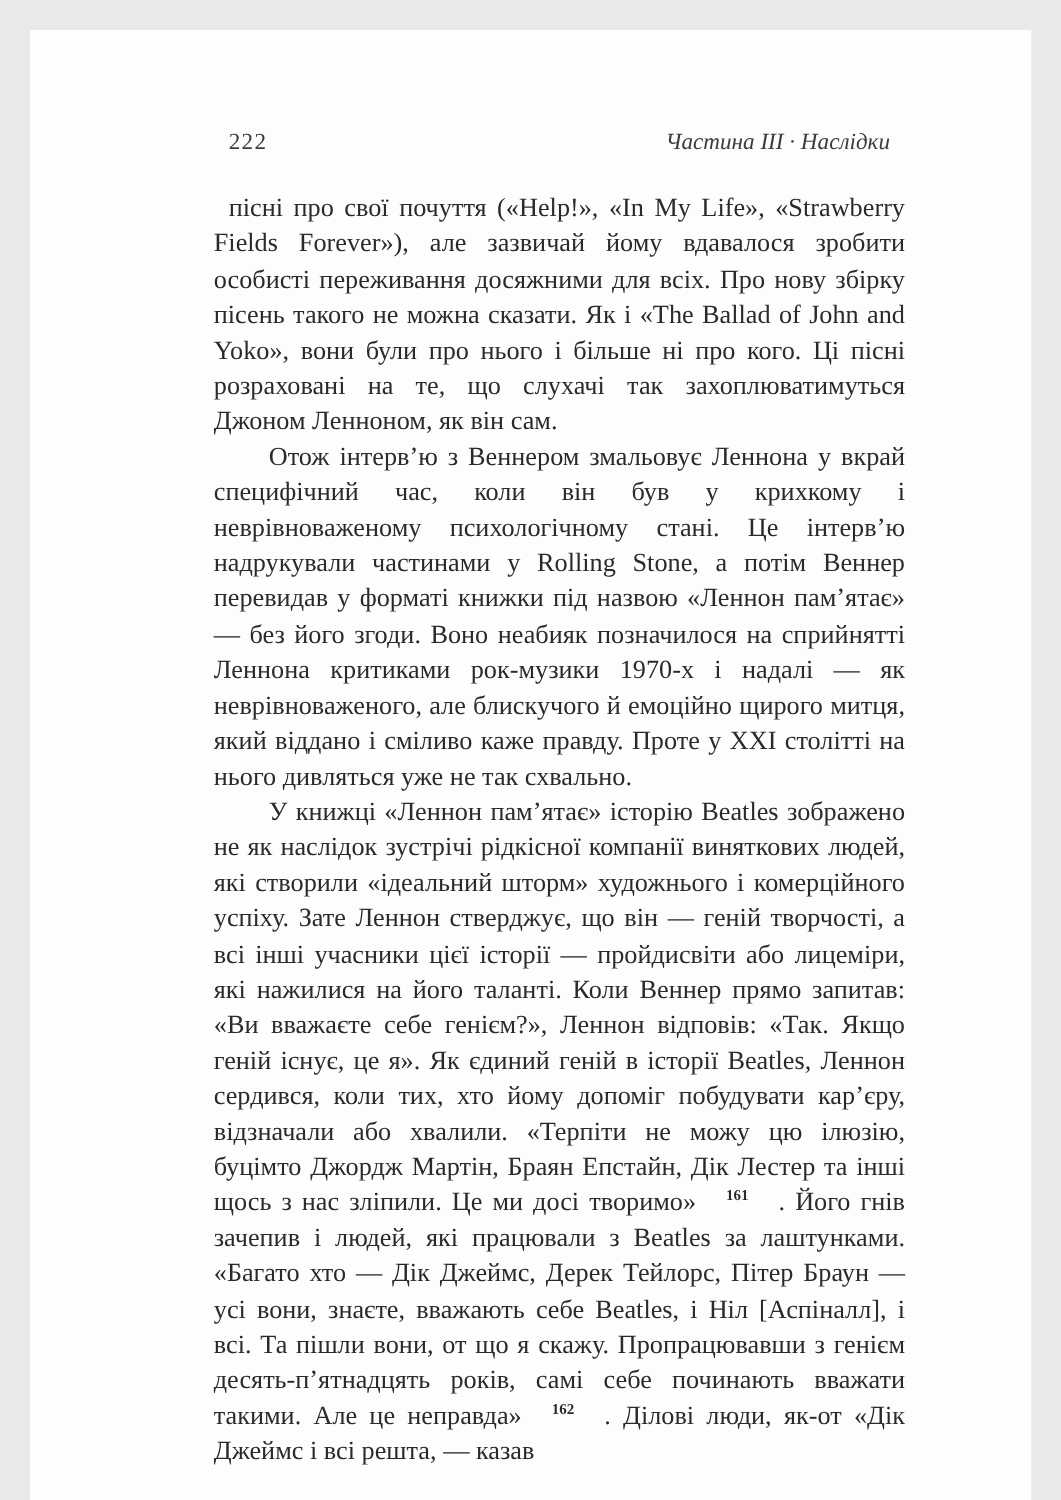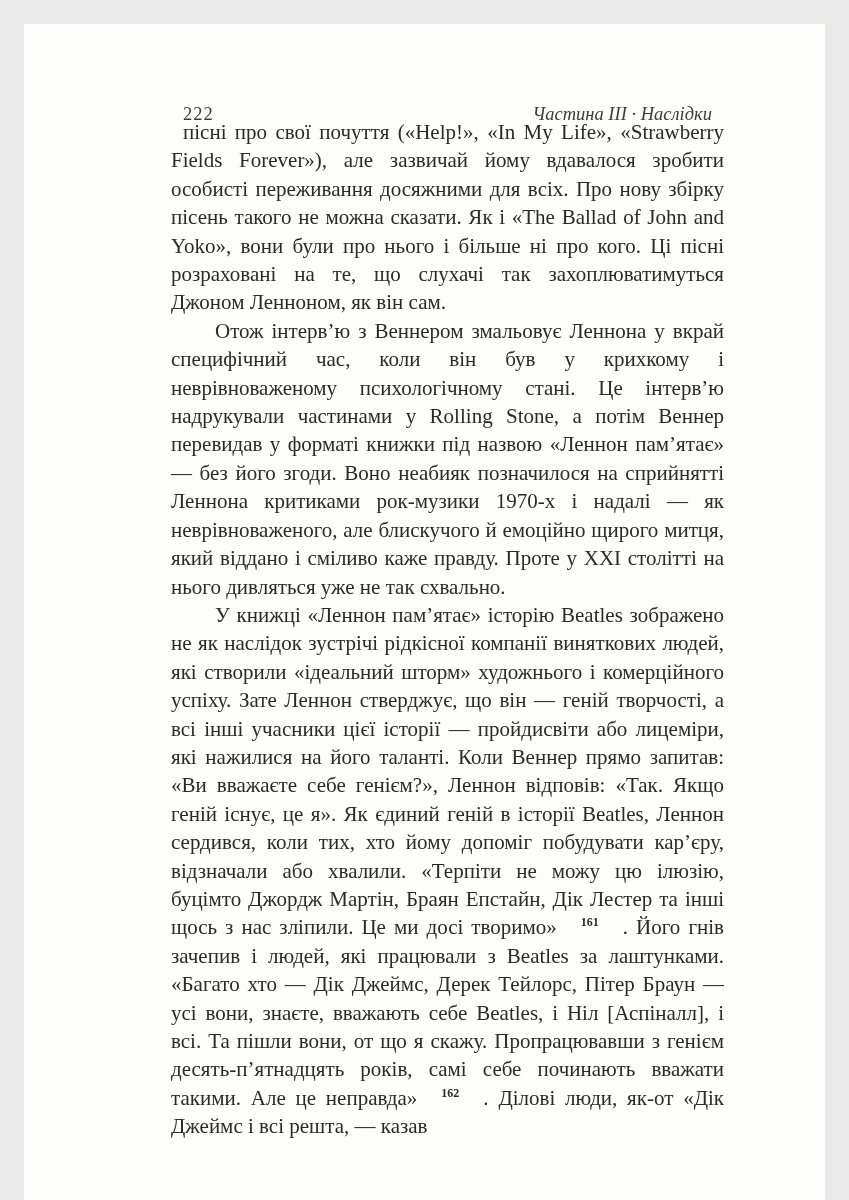--- a/index.html
+++ b/index.html
@@ -31,21 +31,21 @@
     color: var(--header-ink);
   }
   .page-number {
     letter-spacing: 1px;
   }
   .chapter-title {
     font-style: italic;
   }
   .page-body {
     position: absolute;
-    top: 82px;
+    top: 116px;
     left: 135px;
     right: 137px;
     font-size: 21px;
     line-height: 28.4px;
     text-align: justify;
     hyphens: auto;
     -webkit-hyphens: auto;
   }
   .para { margin: 0; }
   .para.indent { text-indent: 32px; }

